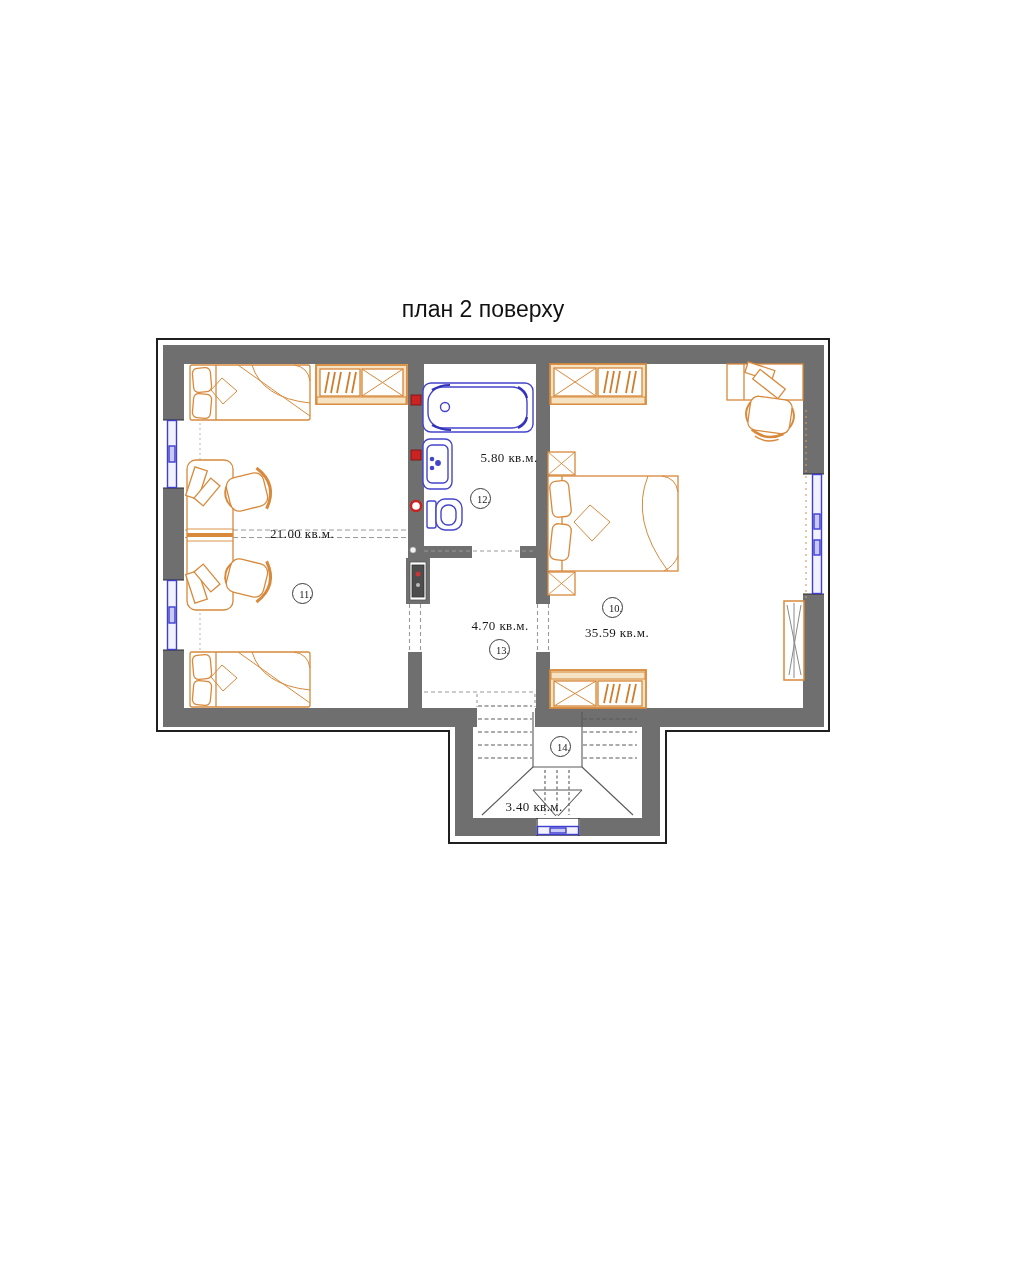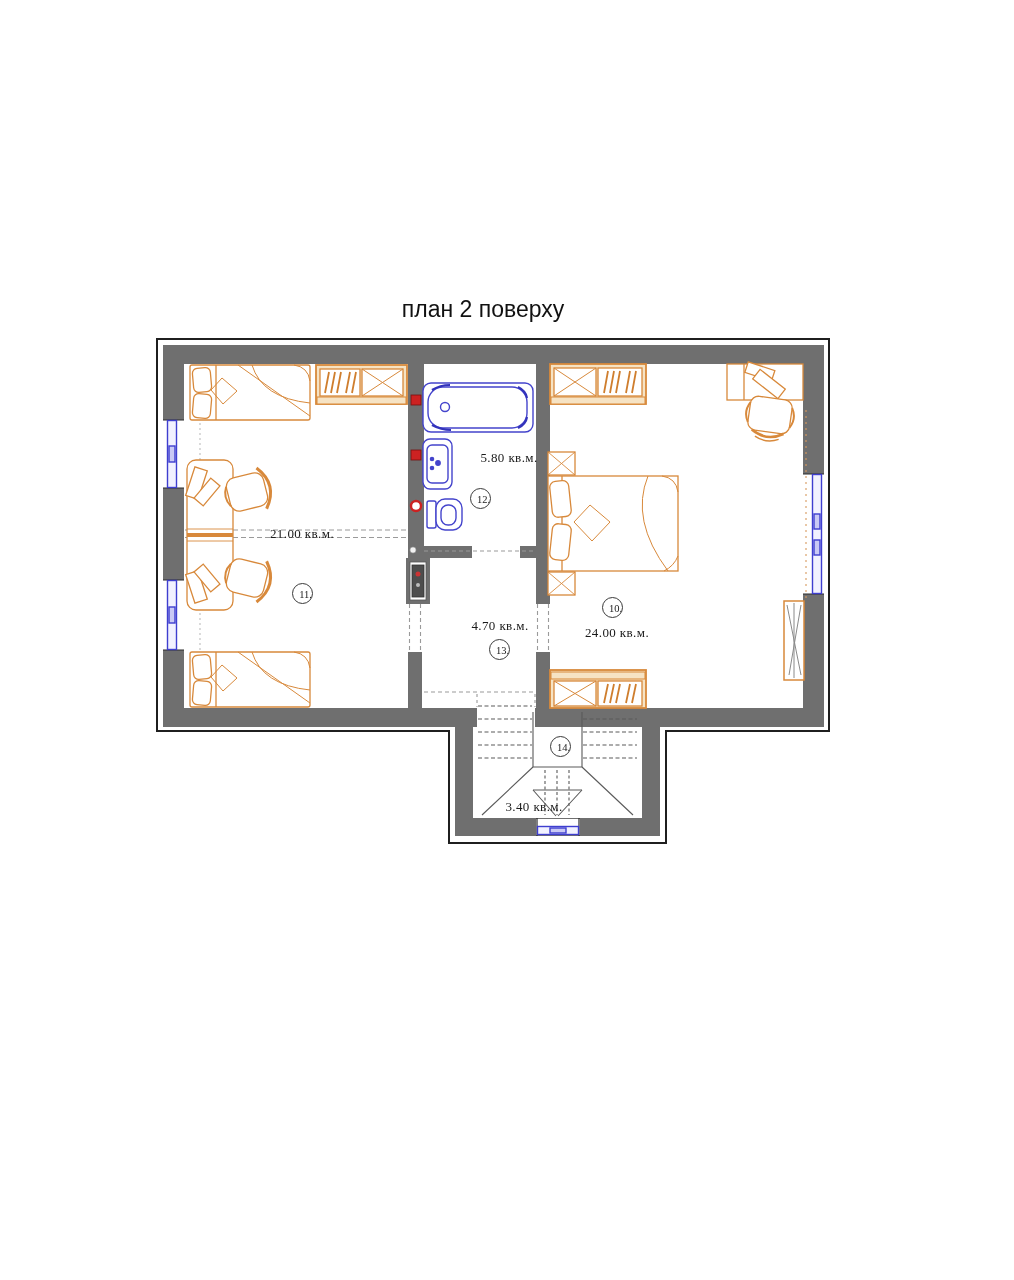--- a/index.html
+++ b/index.html
@@ -239,18 +239,18 @@
   <div class="area-label" style="left:302px;top:526px;">21.00 кв.м.</div>
   <div class="room-badge" style="left:292px;top:583px;">11.</div>
 
   <div class="area-label" style="left:509px;top:450px;text-align:center;">5.80 кв.м.</div>
   <div class="room-badge" style="left:470px;top:488px;">12.</div>
 
   <div class="area-label" style="left:500px;top:618px;">4.70 кв.м.</div>
   <div class="room-badge" style="left:489px;top:639px;">13.</div>
 
   <div class="room-badge" style="left:602px;top:597px;">10.</div>
-  <div class="area-label" style="left:617px;top:625px;">24.00 кв.м.</div>
+  <div class="area-label" style="left:617px;top:625px;">35.59 кв.м.</div>
 
   <div class="room-badge" style="left:550px;top:736px;">14.</div>
   <div class="area-label" style="left:534px;top:799px;">3.40 кв.м.</div>
 
 </div>
 
 </body></html>

